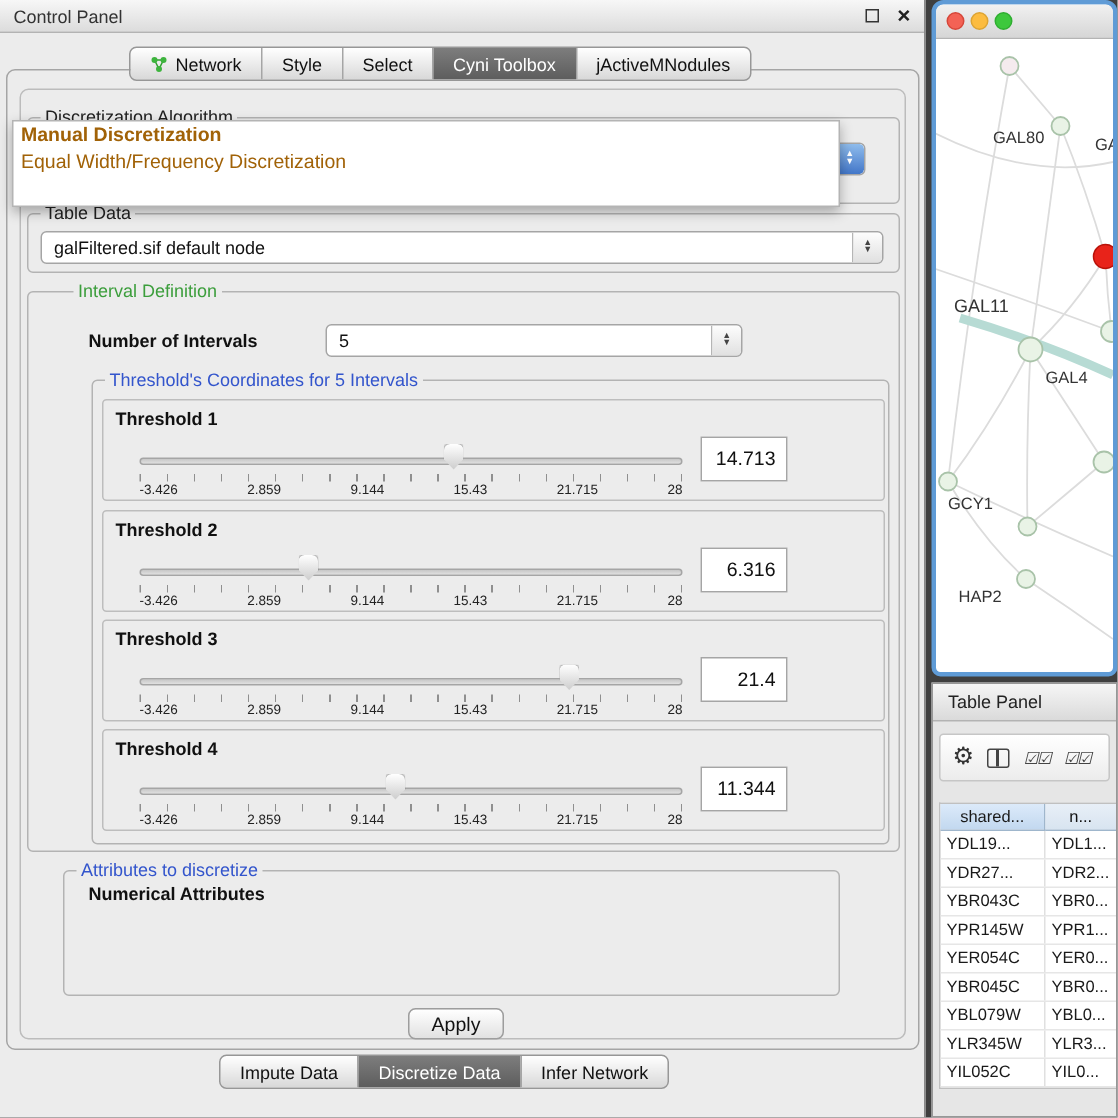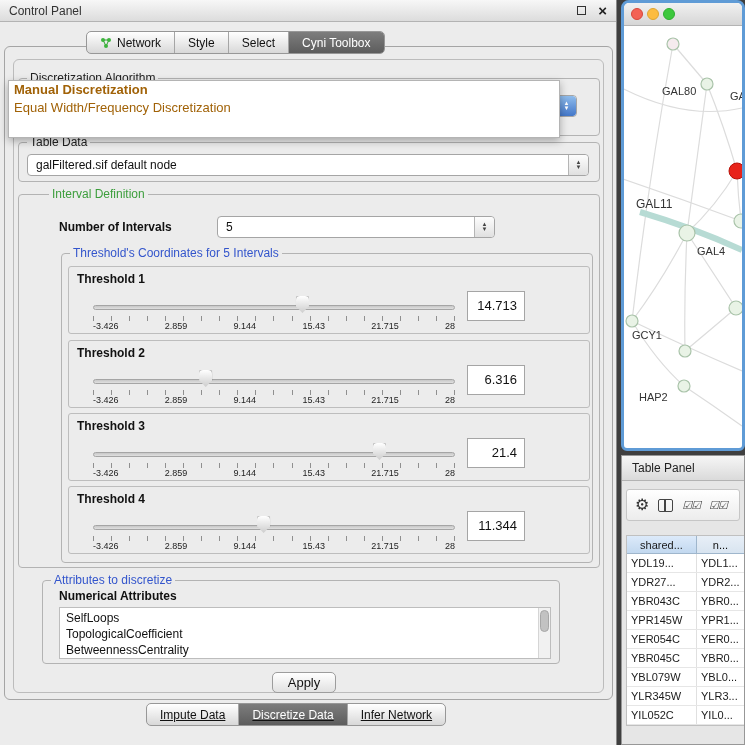--- a/index.html
+++ b/index.html
@@ -20,21 +20,21 @@
   .close-x{ font-size:15px; font-weight:bold; color:#222; line-height:12px; }
 
   
   .seg { position:absolute; display:flex; height:23px; border:1px solid #979797; border-radius:5px; overflow:hidden;
          background:linear-gradient(#ffffff,#d8d8d8); z-index:10; }
   .seg-btn { border:none; background:transparent; font-family:inherit; font-size:12px; color:#111;
              padding:0 13px; display:flex; align-items:center; gap:5px; border-right:1px solid #a5a5a5; cursor:default; }
   .seg-btn:last-child { border-right:none; }
   .seg-btn.selected { background:linear-gradient(#7d7d7d,#5d5d5d); color:#fff; }
   .top-seg { top:31px; left:86px; }
-  .bottom-seg { top:703px; left:146px;text-decoration:underline; }
+  .bottom-seg { top:703px; left:146px; }
   .net-ico { width:12px; height:12px; }
 
   
   .outer-panel { position:absolute; left:4px; top:46px; width:609px; height:654px;
     border:1px solid #a5a5a5; border-radius:6px; background:#ececec; }
   .inner-panel { position:absolute; left:8px; top:12px; right:8px; bottom:6px;
     border:1px solid #bcbcbc; border-radius:6px; background:#ececec; }
 
   .group { position:absolute; border:1px solid #b3b3b3; border-radius:4px; }
   .legend { position:absolute; top:-8px; left:8px; background:#ececec; padding:0 3px; font-size:12px; color:#222; white-space:nowrap; }
@@ -158,20 +158,23 @@
     </button>
     <button class="seg-btn">
         <span>Style</span>
       </button>
     <button class="seg-btn">
         <span>Select</span>
       </button>
     <button class="seg-btn selected">
         <span>Cyni Toolbox</span>
       </button>
+    <button class="seg-btn">
+        <span>jActiveMNodules</span>
+      </button>
   </div>
 
   <div class="outer-panel">
     <div class="inner-panel">
 
       <div class="group algo-group">
         <span class="legend">Discretization Algorithm</span>
         <div class="combo algo-combo">
           <span class="combo-text"></span>
           <span class="combo-cap blue-cap">
@@ -280,31 +283,20 @@
                 <span class="tick-lab">28</span>
               </div>
             <div class="thr-value">11.344</div>
           </div>
         </div>
       </div>
 
       <div class="group attr-group">
         <span class="legend blue">Attributes to discretize</span>
         <div class="attr-heading">Numerical Attributes</div>
-        <div class="attr-list">
-          <div class="attr-items">
-
-          <div class="attr-item">SelfLoops</div>
-              <div class="attr-item">TopologicalCoefficient</div>
-              <div class="attr-item">BetweennessCentrality</div>
-            </div>
-          <div class="vscroll">
-            <div class="vthumb"></div>
-          </div>
-        </div>
       </div>
 
       <button class="apply-btn">Apply</button>
     </div>
   </div>
 
   <div class="popup">
     <div class="popup-item bold">Manual Discretization</div>
     <div class="popup-item">Equal Width/Frequency Discretization</div>
   </div>

